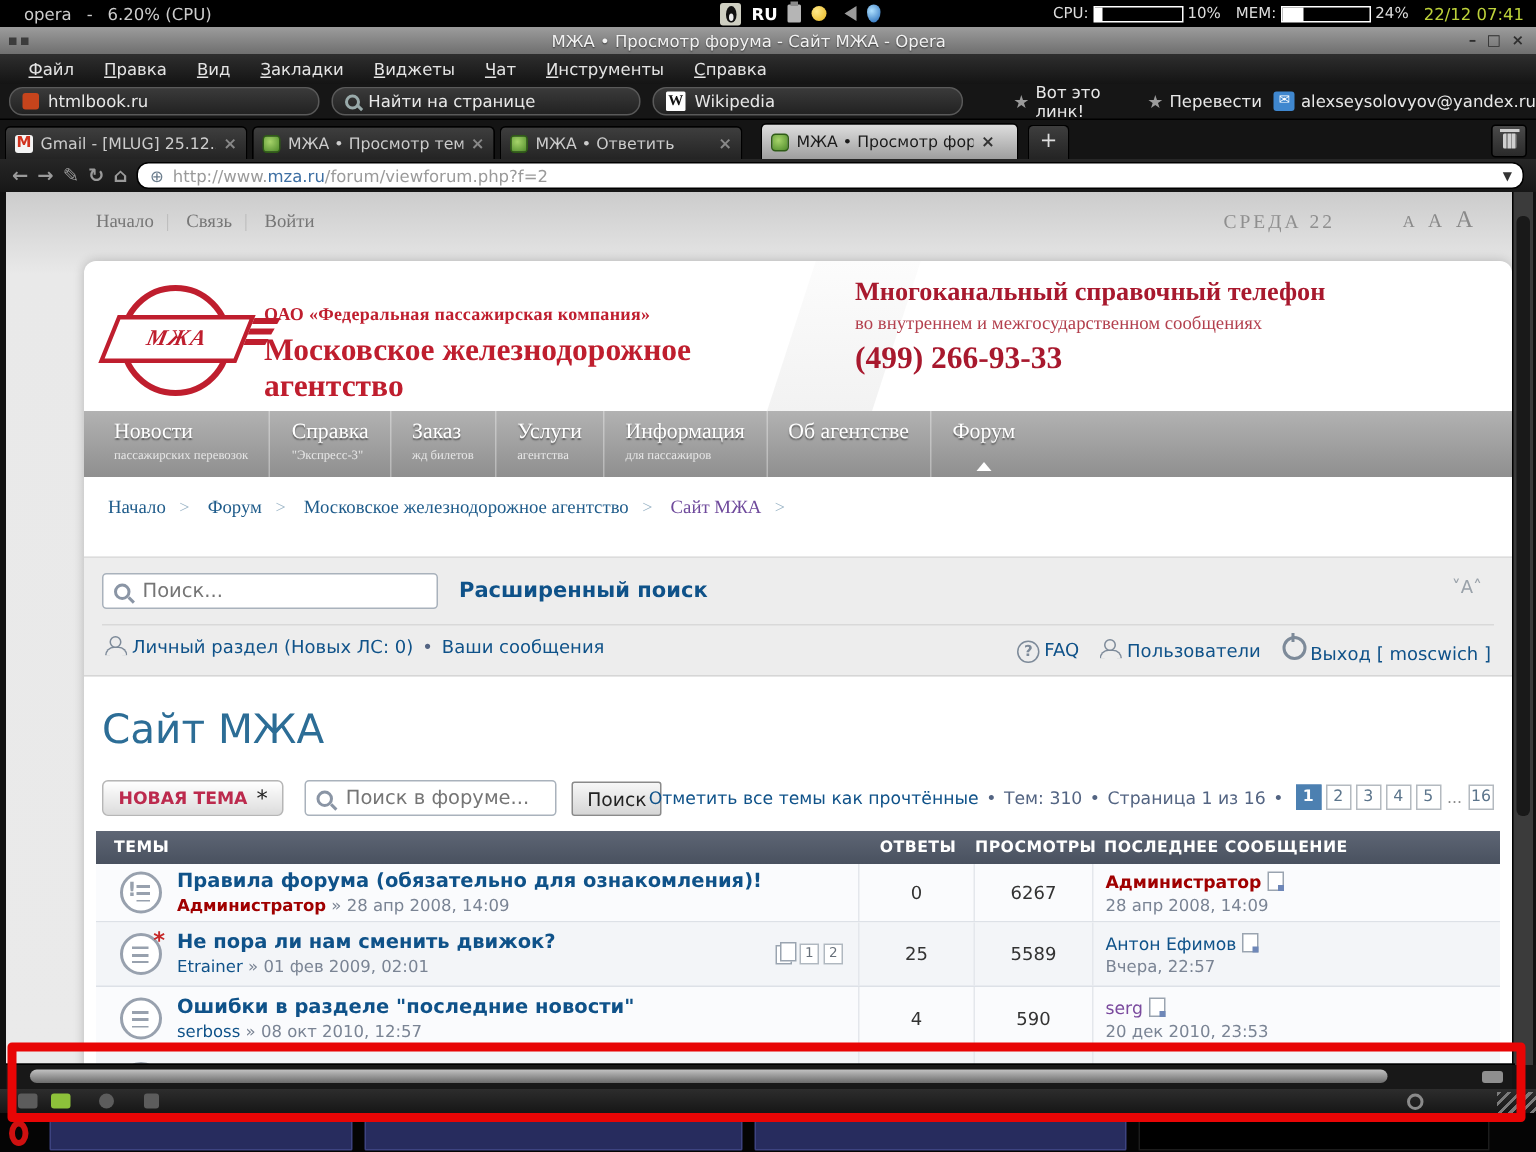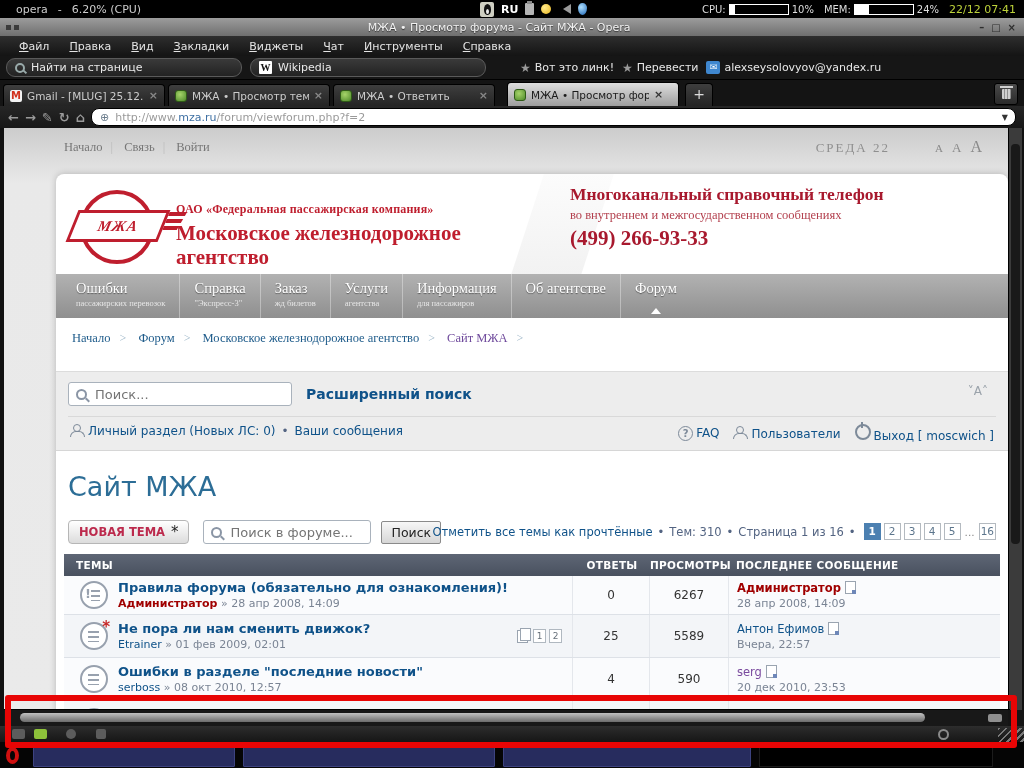--- a/index.html
+++ b/index.html
@@ -276,20 +276,24 @@
     <span class="menu-item accel"><u>В</u>ид</span>
     <span class="menu-item accel"><u>З</u>акладки</span>
     <span class="menu-item accel"><u>В</u>иджеты</span>
     <span class="menu-item accel"><u>Ч</u>ат</span>
     <span class="menu-item accel"><u>И</u>нструменты</span>
     <span class="menu-item accel"><u>С</u>правка</span>
   </div>
 
   <div class="personalbar">
     <span class="pb-box">
+      <span class="ico-htmlbook"></span>
+      <span>htmlbook.ru</span>
+    </span>
+    <span class="pb-box">
       <span class="pb-mag"></span>
       <span>Найти на странице</span>
     </span>
     <span class="pb-box">
       <span class="ico-wiki">W</span>
       <span>Wikipedia</span>
     </span>
     <span class="pb-link" style="margin-left:26px;">
       <span class="star">★</span>
       <span>Вот это линк!</span>
@@ -377,21 +381,21 @@
           </div>
           <div class="phone">
             <div class="t">Многоканальный справочный телефон</div>
             <div class="s">во внутреннем и межгосударственном сообщениях</div>
             <div class="n">(499) 266-93-33</div>
           </div>
         </div>
 
         <div class="mainnav">
           <div class="nav-item">
-            <div class="nl">Ошибки</div>
+            <div class="nl">Новости</div>
             <div class="ns">пассажирских перевозок</div>
           </div>
           <div class="nav-item">
             <div class="nl">Справка</div>
             <div class="ns">"Экспресс-3"</div>
           </div>
           <div class="nav-item">
             <div class="nl">Заказ</div>
             <div class="ns">жд билетов</div>
           </div>

